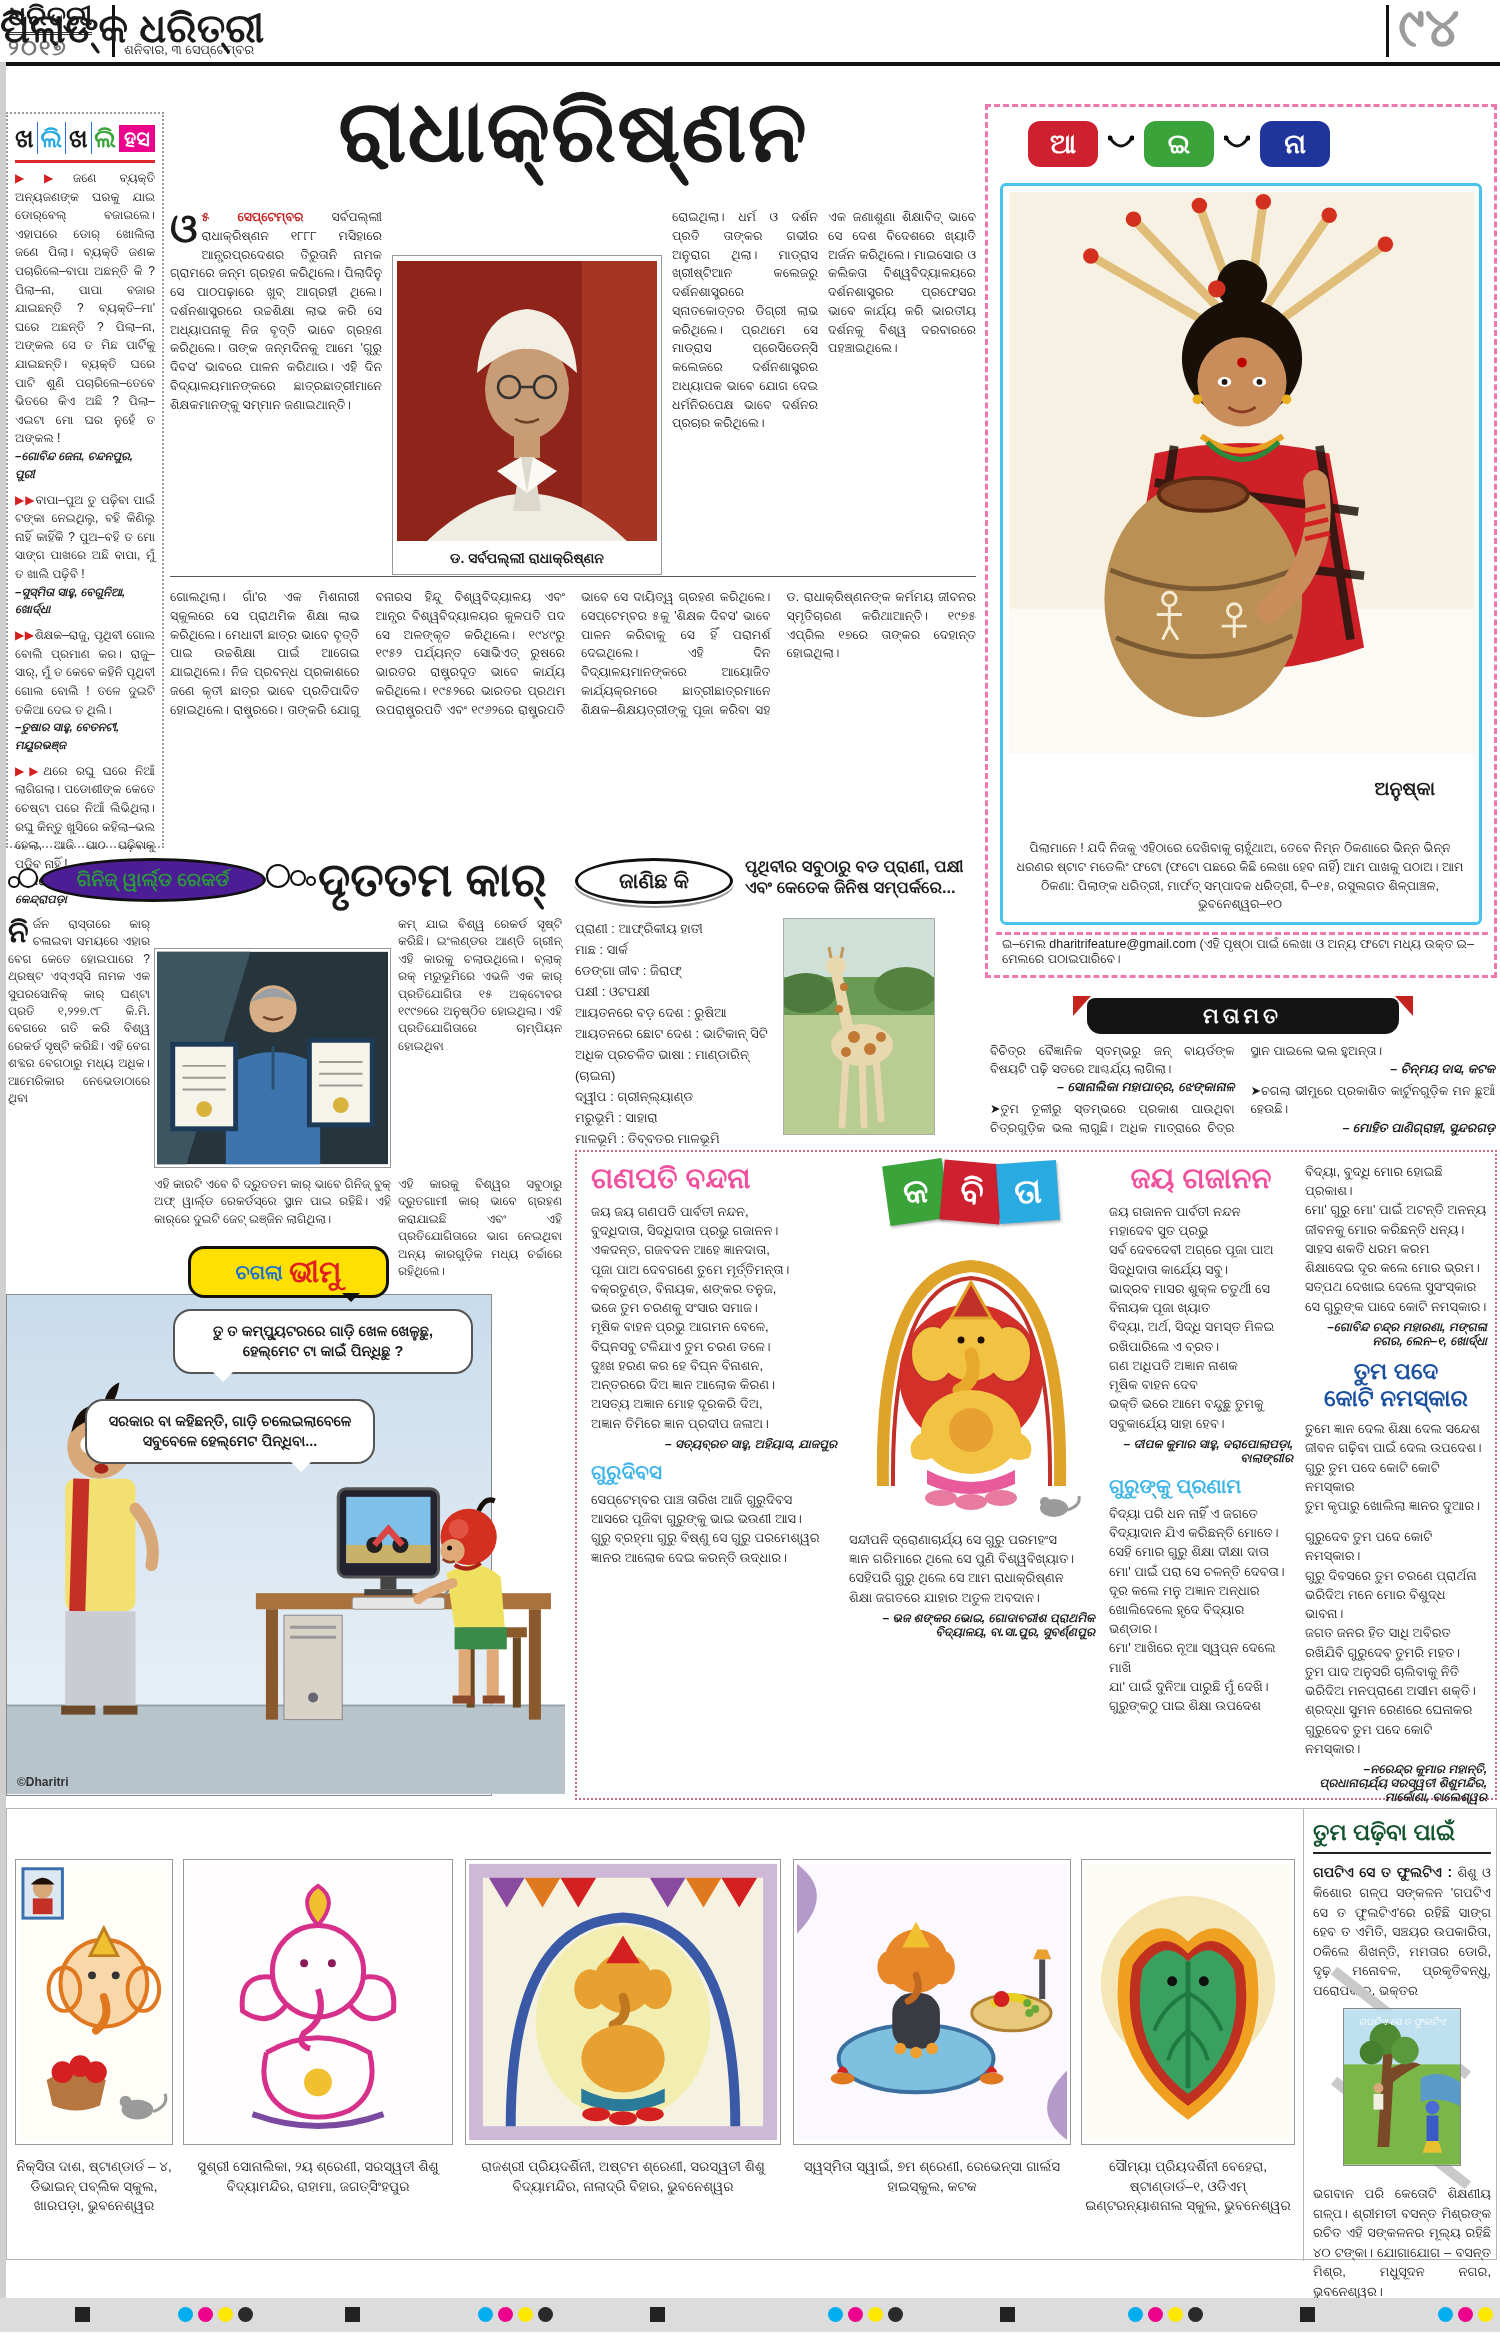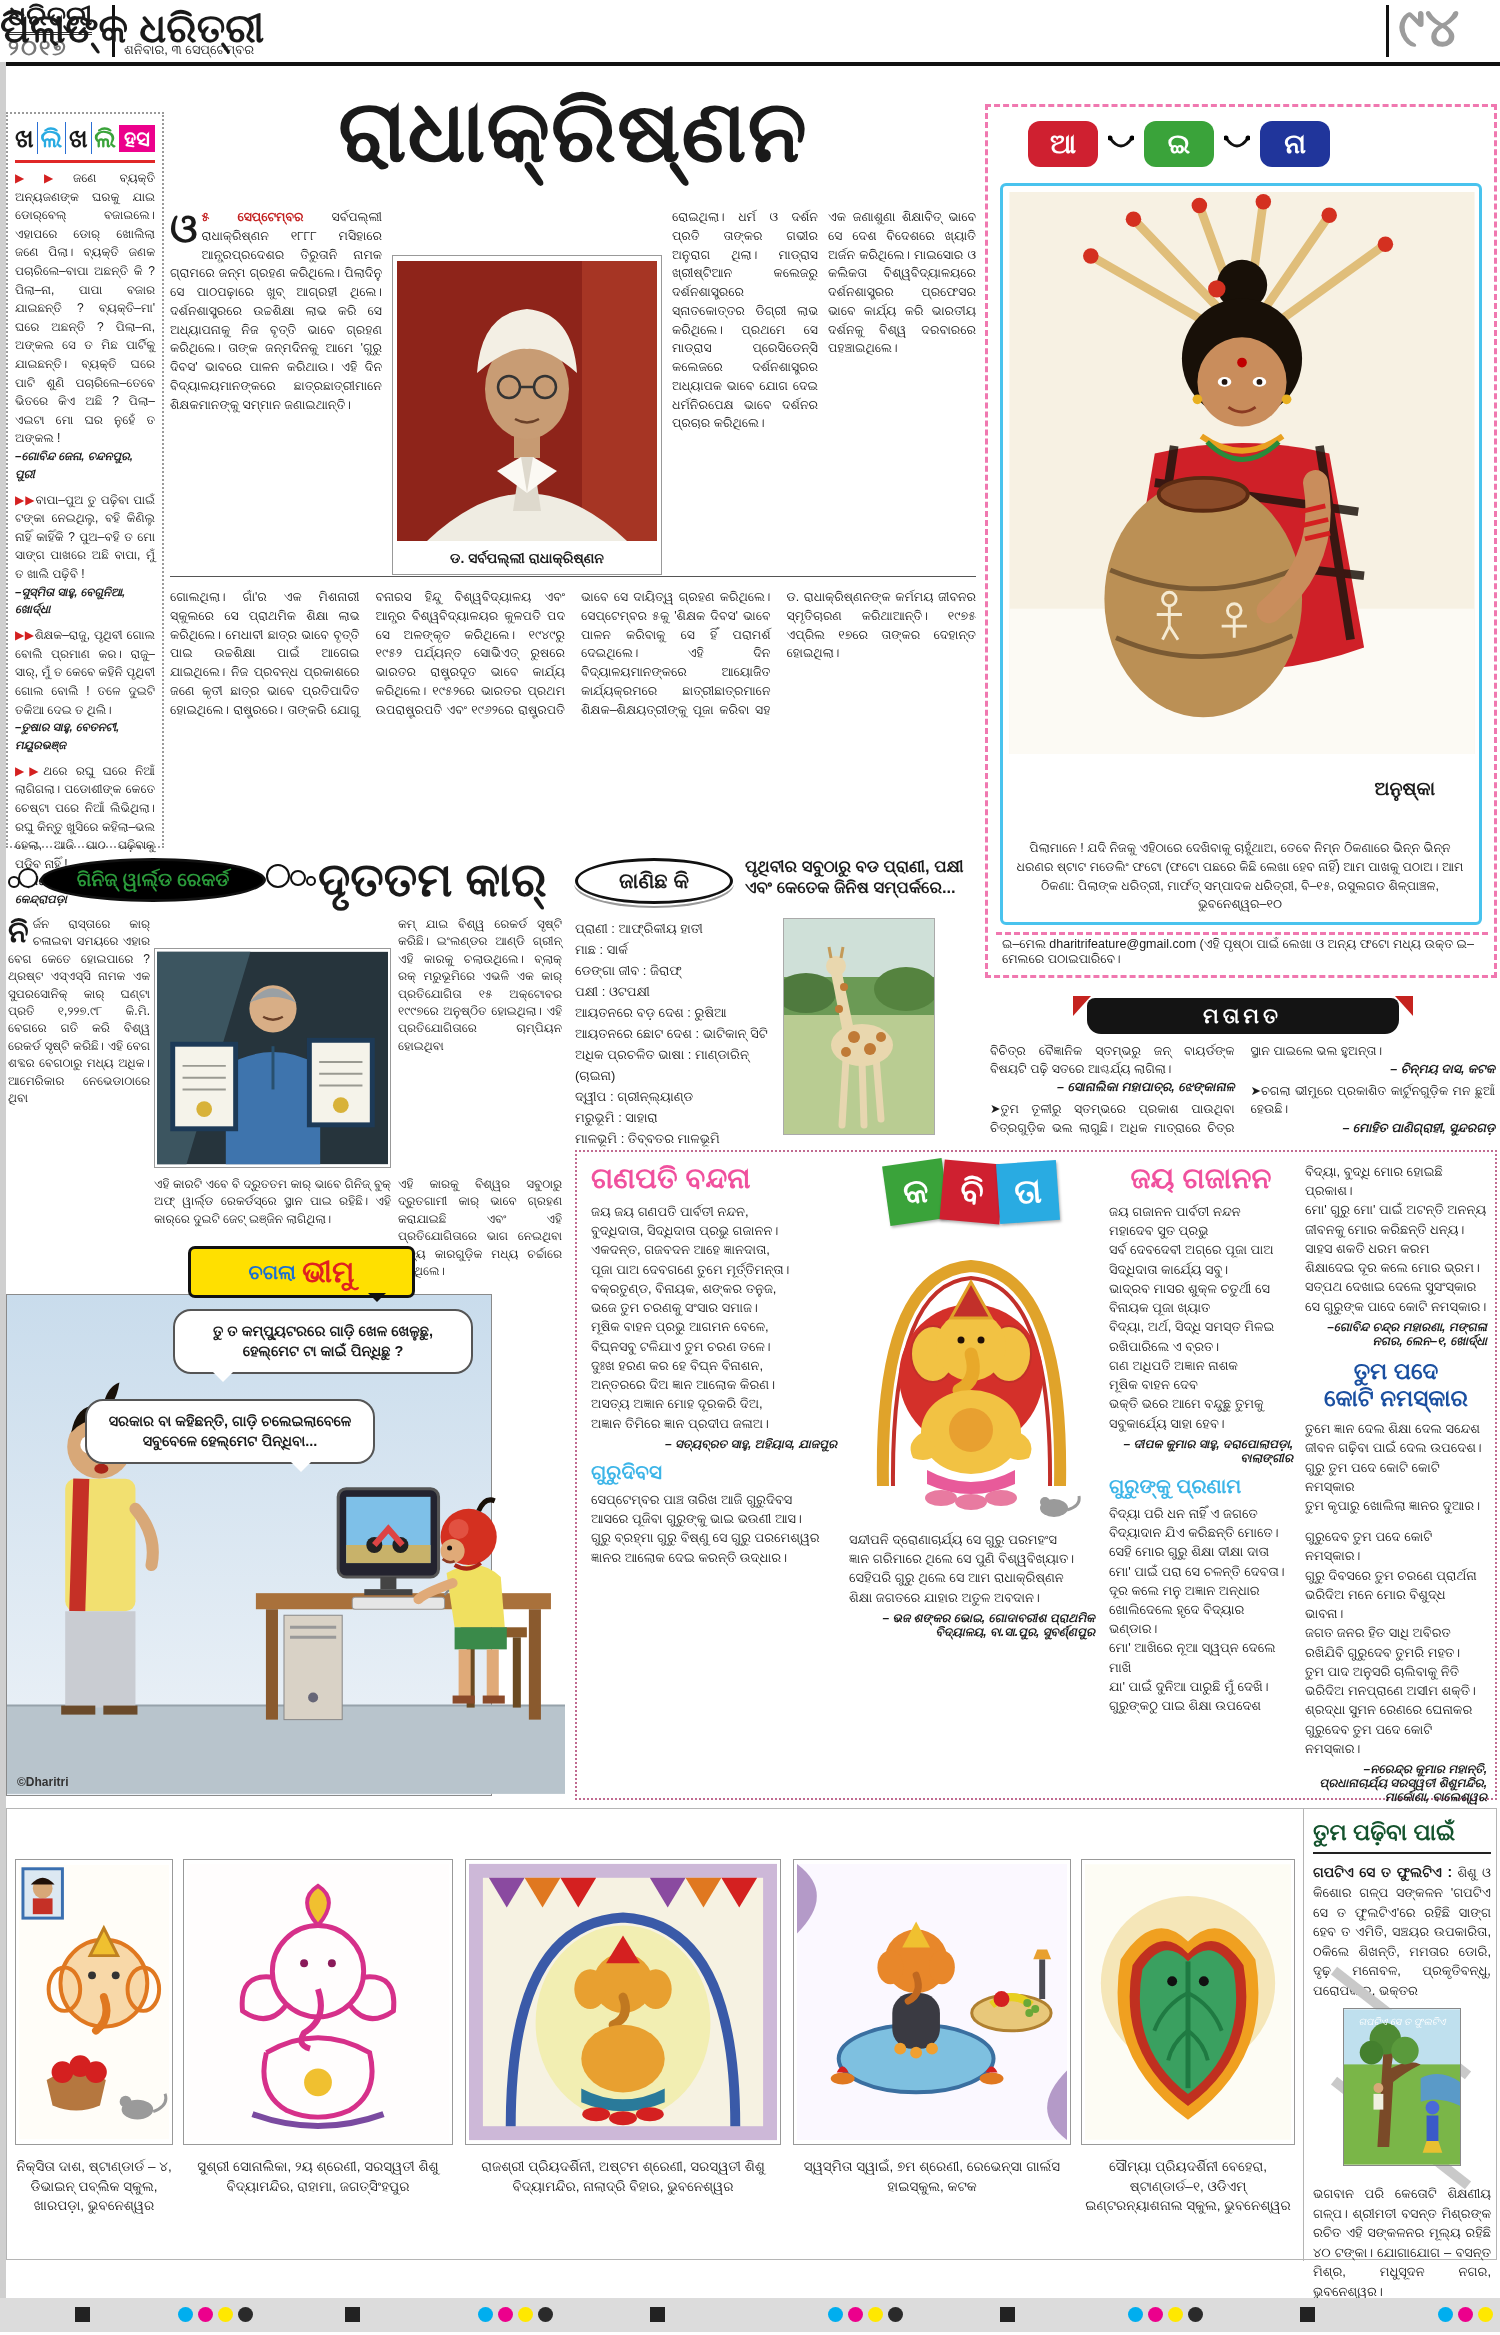--- a/index.html
+++ b/index.html
@@ -36,21 +36,21 @@
   
   .aaina{position:absolute;left:985px;top:104px;width:512px;height:874px;border:3px dashed #f078b0;background:#fff}
   .badge{width:70px;height:46px;border-radius:12px;color:#fff;font-size:27px;font-weight:bold;
          display:flex;align-items:center;justify-content:center}
   .wavybox{position:absolute;left:12px;top:76px;width:482px;height:742px;border:3px solid #49c3ee;border-radius:6px;padding:6px}
   .aa-note{font-size:12.5px;line-height:1.5;text-align:center;padding:6px 4px}
   .aa-mail{position:absolute;left:14px;bottom:8px;width:480px;font-size:12.5px}
   .pinkline{position:absolute;left:8px;bottom:40px;width:492px;border-top:3px dashed #f078b0}
   
   .gbadge{position:absolute;display:flex;align-items:center;justify-content:center;
-          border:3px solid #111;border-radius:50%;background:#000000;color:#2a9a3a;font-weight:bold;font-size:19px}
+          border:3px solid #111;border-radius:50%;background:#4c1d95;color:#2a9a3a;font-weight:bold;font-size:19px}
   .gcirc{position:absolute;border:2px solid #111;border-radius:50%;background:#fff}
   .car-head{position:absolute;left:318px;top:852px;font-size:47px;font-weight:800}
   .ccol{position:absolute;font-size:12px;line-height:1.45}
   
   .know-badge{position:absolute;left:0;top:2px;width:158px;height:46px;border:3px solid #111;border-radius:50%;
               display:flex;align-items:center;justify-content:center;font-size:21px;font-weight:bold;box-shadow:0 0 0 2px #fff,0 3px 0 1px #999}
   .know-sub{position:absolute;left:170px;top:0;width:240px;font-size:16.5px;font-weight:bold;line-height:1.3}
   .know-list{position:absolute;left:0;top:62px;width:200px;font-size:13px;line-height:1.62}
   
   .op-ribbon{position:relative;width:340px;height:38px;margin:0 auto}
@@ -58,22 +58,22 @@
   .op-black{position:absolute;left:14px;right:14px;top:2px;bottom:0;background:#141414;color:#fff;
             border-radius:8px 8px 14px 14px;display:flex;align-items:center;justify-content:center;
             font-size:21px;font-weight:bold;letter-spacing:4px}
   .op-cols{position:absolute;left:0;top:46px;width:505px;height:112px;column-count:2;column-gap:16px;
            font-size:12.5px;line-height:1.45}
   .op-item{margin-bottom:4px}
   .op-auth{display:block;text-align:right;font-style:italic;font-weight:bold}
   
   .toon{position:absolute;left:6px;top:1294px;width:486px;height:502px;border:1px solid #8a8a8a;
         background:linear-gradient(#c9dcec,#eef3f8)}
-  .toon-badge{position:absolute;left:188px;top:1246px;width:227px;height:52px;background:#ffe000;
-              border:3px solid #111;border-radius:7px;display:flex;align-items:center;justify-content:center;gap:6px;z-index:3}
+  .toon-badge{position:absolute;left:188px;top:1246px;width:201px;height:52px;background:#ffe000;
+              border:3px solid #111;border-radius:16px;display:flex;align-items:center;justify-content:center;gap:6px;z-index:3}
   .toon-badge:after{content:"";position:absolute;right:26px;bottom:-16px;border:9px solid transparent;border-top-color:#111}
   .tb1{color:#1a6fd4;font-size:20px;font-weight:bold}
   .tb2{color:#e02020;font-size:30px;font-weight:800}
   .bubble{position:absolute;background:#fff;border:2px solid #555;border-radius:18px;
           padding:10px 14px;font-size:14.5px;font-weight:bold;text-align:center;line-height:1.4;z-index:2}
   .bubble:after{content:"";position:absolute;border:12px solid transparent}
   .bub1:after{left:36px;bottom:-22px;border-top-color:#fff;}
   .bub2:after{right:60px;bottom:-22px;border-top-color:#fff;}
   .credit{position:absolute;left:10px;bottom:6px;font-size:12px;font-weight:bold;color:#333}
   

